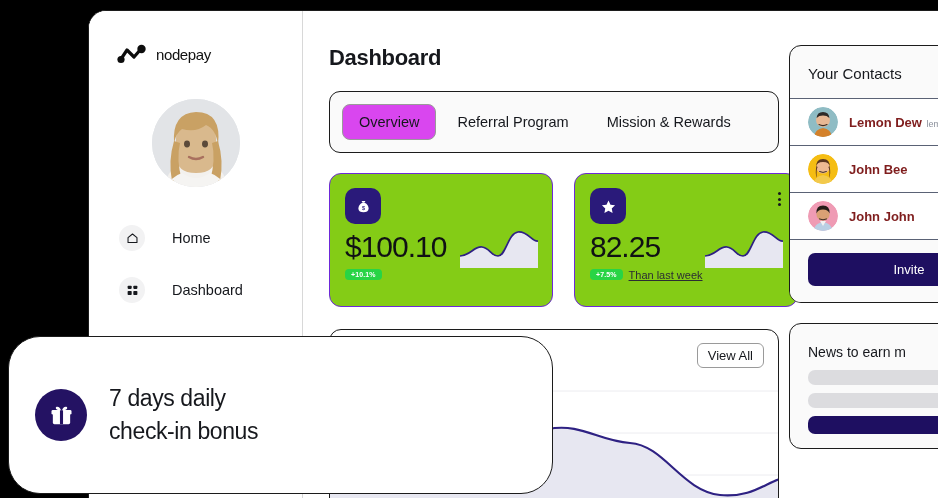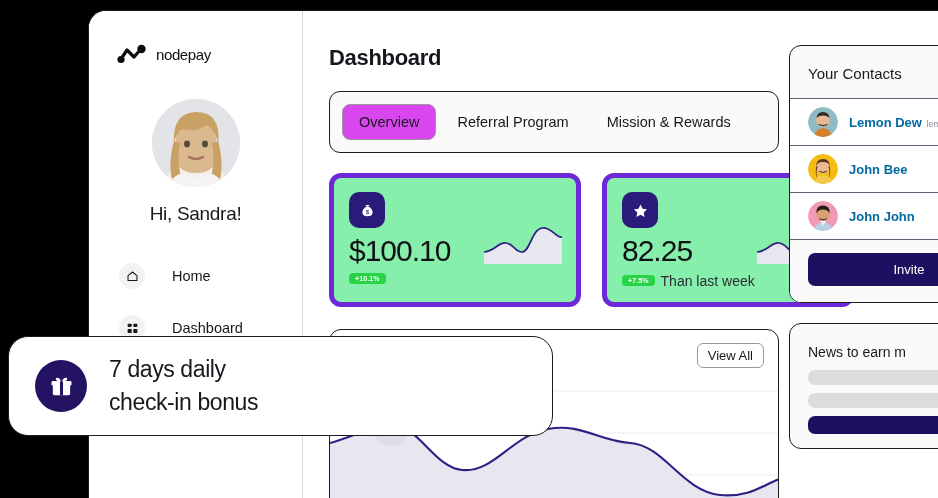--- a/index.html
+++ b/index.html
@@ -126,25 +126,25 @@
     border-color: #9a9a9a;
   }
 
   
   .cards {
     display: flex;
     gap: 21px;
     margin-top: 20px;
   }
   .card {
-    width: 252px;
+    width: 224px;
     height: 134px;
-    border: 5px solid #6d28d9;
+    border: 1px solid #6d28d9;
     border-radius: 12px;
-    background: #86efac;
+    background: #84cc16;
     padding: 14px 15px 0 15px;
     position: relative;
   }
   .card-icon {
     width: 36px; height: 36px;
     border-radius: 10px;
     background: #2a1a7a;
     display: flex;
     align-items: center;
     justify-content: center;
@@ -165,22 +165,23 @@
   .badge {
     background: #28d445;
     color: #ffffff;
     font-size: 7px;
     font-weight: bold;
     border-radius: 4px;
     padding: 2px 6px;
     letter-spacing: 0.1px;
   }
   .badge-note {
-    font-size: 14px;
+    font-size: 11px;
     color: #2b2d33;
+    text-decoration: underline;
   }
   .spark {
     position: absolute;
     right: 14px;
     bottom: 38px;
     width: 78px;
     height: 42px;
   }
   .dots-menu {
     position: absolute;
@@ -291,21 +292,21 @@
   .c-avatar {
     width: 30px; height: 30px;
     border-radius: 50%;
     overflow: hidden;
     flex: 0 0 30px;
   }
   .c-avatar svg { display: block; width: 30px; height: 30px; }
   .c-info { min-width: 0; }
   .c-name {
     font-size: 13px;
-    color: #0369a1;
+    color: #7f1d1d;
     font-weight: bold;
     white-space: nowrap;
   }
   .c-mail {
     font-size: 9px;
     color: #8a8f9a;
     white-space: nowrap;
     margin-top: 2px;
   }
   .c-bar {
@@ -344,24 +345,24 @@
     border-radius: 7px;
     background: #dcdcdf;
     margin-bottom: 8px;
   }
 
   
   .bonus-banner {
     position: absolute;
     left: 8px; top: 336px;
     width: 545px;
-    height: 100px;
+    height: 158px;
     background: #ffffff;
     border: 1px solid #1c1c1c;
-    border-radius: 20px;
+    border-radius: 32px;
     display: flex;
     align-items: center;
     padding: 0 26px;
     gap: 22px;
     z-index: 30;
   }
   .gift-badge {
     width: 52px; height: 52px;
     border-radius: 50%;
     background: #241263;
@@ -420,21 +421,20 @@
           <path d="M22 42 Q16 62 20 82 L30 82 Q24 60 28 44 Z" fill="#c9a164"></path>
           <path d="M66 42 Q72 62 68 82 L58 82 Q64 60 60 44 Z" fill="#c9a164"></path>
           <ellipse cx="35" cy="45" rx="3" ry="3.4" fill="#5b4a3a"></ellipse>
           <ellipse cx="53" cy="45" rx="3" ry="3.4" fill="#5b4a3a"></ellipse>
           <path d="M37 58 Q44 62 51 58" stroke="#a9705e" stroke-width="2.4" fill="none" stroke-linecap="round"></path>
           <path d="M30 74 Q44 84 58 74 Q70 78 72 88 L16 88 Q18 78 30 74 Z" fill="#f5f4f2"></path>
         </svg>
       </div>
     </div>
 
-    <div class="greeting">Hi, Sandra!</div>
 
     <nav class="nav">
       <div class="nav-item">
         <span class="nav-icon">
           <svg viewBox="0 0 16 16" width="13" height="13">
             <path d="M2.5 7 L8 2.5 L13.5 7 V13 H2.5 Z" fill="none" stroke="#16181d" stroke-width="1.3" stroke-linejoin="round"></path>
           </svg>
         </span>
         <span class="nav-label">Home</span>
       </div>

